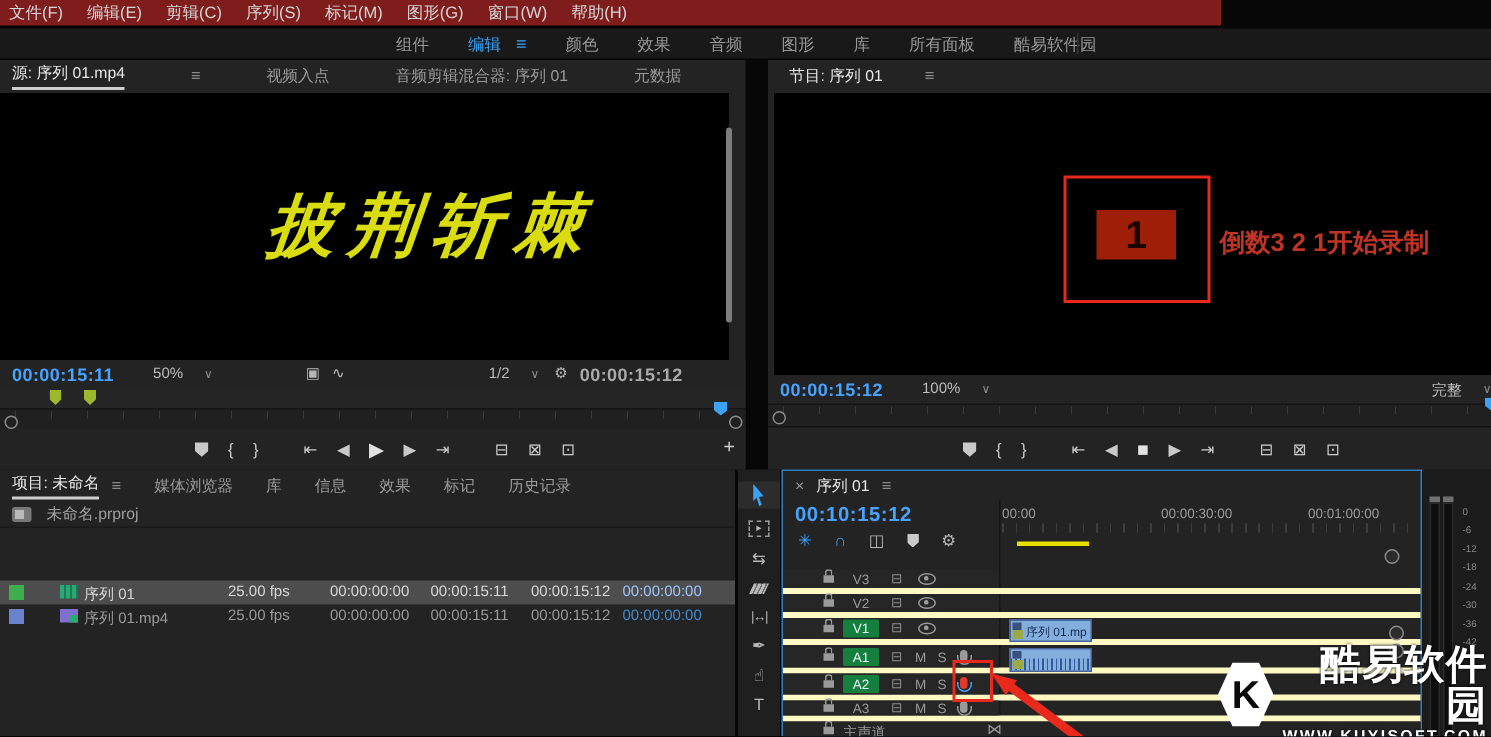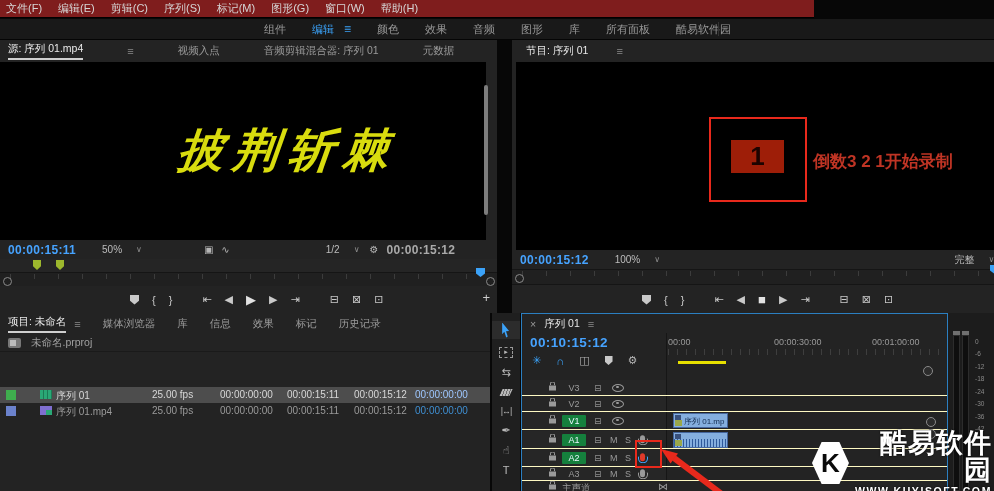--- a/index.html
+++ b/index.html
@@ -118,21 +118,21 @@
              gap:8px;padding-left:8px;box-sizing:border-box;color:#9a9a9a;font-size:10.5px;}
   #tl-tabbar .ttitle{color:#e6e6e6;}
   #tl-tc{position:absolute;left:8px;top:21px;font-size:13.5px;font-weight:bold;color:#46a3ff;letter-spacing:.4px;}
   #tl-icons{position:absolute;left:10px;top:40px;display:flex;gap:15px;align-items:center;font-size:11px;color:#b5b5b5;}
   #tl-icons .blue{color:#3ba2f8;}
   #tl-ruler{position:absolute;left:144px;top:22px;right:0;height:22px;color:#9a9a9a;font-size:9px;}
   #tl-ruler .rticks{position:absolute;left:2px;right:2px;top:13px;height:6px;
         background:repeating-linear-gradient(90deg,#3e3e3e 0 1px,transparent 1px 9px);}
   .workbar{position:absolute;left:156px;top:47px;width:48px;height:3px;background:#e7e000;}
   .tlsep{position:absolute;left:144px;top:19px;bottom:0;width:1px;background:#161616;}
-  .trow{position:absolute;left:0;width:100%;border-bottom:1px solid #fef9c3;box-sizing:border-box;}
+  .trow{position:absolute;left:0;width:100%;border-bottom:4px solid #fef9c3;box-sizing:border-box;}
   .thead{position:absolute;left:0;top:0;bottom:0;width:144px;background:#262626;}
   .tlock{position:absolute;left:27px;top:50%;transform:translateY(-50%);width:7px;height:5px;background:#9a9a9a;}
   .tlock::before{content:'';position:absolute;left:1px;top:-4px;width:3px;height:3px;border:1px solid #9a9a9a;border-bottom:none;border-radius:2px 2px 0 0;}
   .tlabel{position:absolute;left:40px;top:50%;transform:translateY(-50%);width:24px;height:12px;display:flex;
           align-items:center;justify-content:center;font-size:9px;color:#9a9a9a;}
   .tlabel.on{background:#15803d;color:#eaf6ff;border-radius:1px;}
   .tsync{position:absolute;left:72px;top:50%;transform:translateY(-50%);font-size:9px;color:#8f8f8f;}
   .teye{position:absolute;left:90px;top:50%;transform:translateY(-50%);width:10px;height:6px;border:1px solid #9a9a9a;border-radius:50%;}
   .teye::after{content:'';position:absolute;left:3px;top:1px;width:2.5px;height:2.5px;background:#9a9a9a;border-radius:50%;}
   .tms{position:absolute;top:50%;transform:translateY(-50%);font-size:9px;color:#9a9a9a;}

